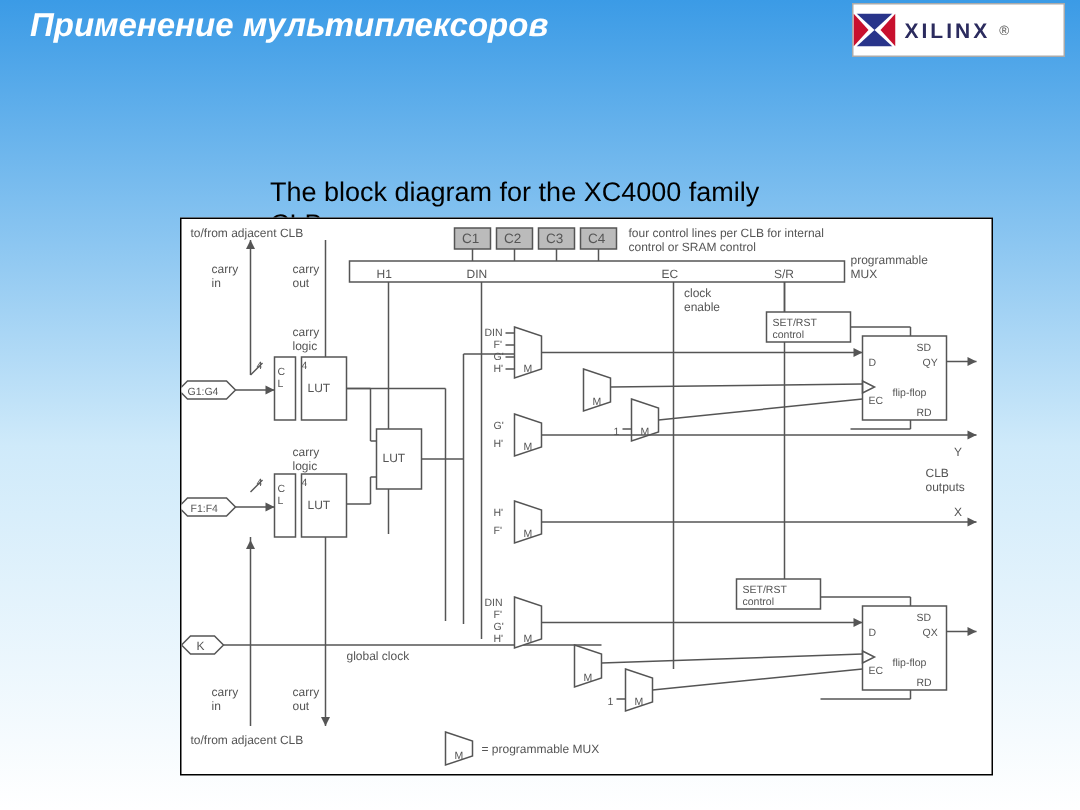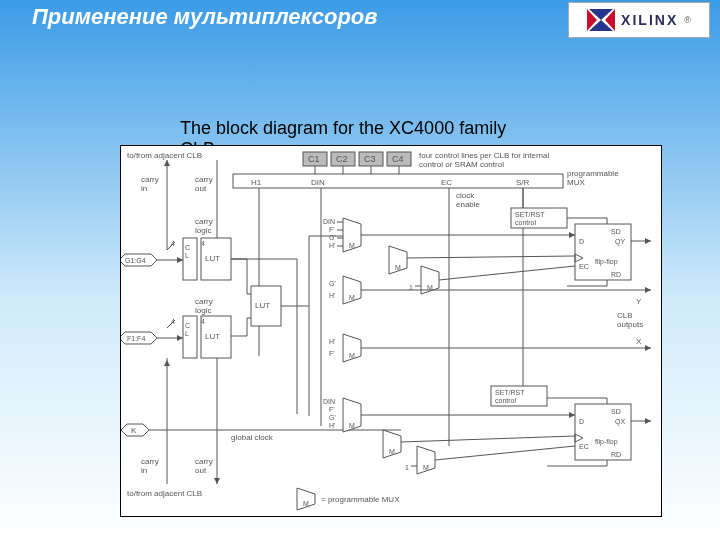--- a/index.html
+++ b/index.html
@@ -1,19 +1,19 @@
 <!DOCTYPE html>
 <html><head>
 <meta charset="utf-8">
 <style>
   html,body{margin:0;padding:0;width:720px;height:540px;font-family:Arial,Helvetica,sans-serif;overflow:hidden}
   .slide{width:720px;height:540px;background:linear-gradient(to bottom,#3B9BE6 0%,#CFEAFA 55%,#FFFFFF 100%);position:relative}
-  .title{position:absolute;left:32px;top:4px;font-size:22px;font-style:italic;font-weight:bold;color:#FFFFFF}
+  .title{position:absolute;left:20px;top:4px;font-size:22px;font-style:italic;font-weight:bold;color:#FFFFFF}
   .subtitle{position:absolute;left:16px;top:34px;font-size:17px;color:#FFFFFF}
-  .logo-wrap{position:absolute;top:2px;right:10px;width:140px;height:34px;background:#FFFFFF;border:1px solid #AAA;display:flex;align-items:center;justify-content:center;gap:6px}
+  .logo-wrap{position:absolute;top:2px;right:10px;width:140px;height:34px;background:#FFFFFF;border:1px solid #AAA;display:flex;align-items:center;gap:6px}
   .logo-text{font-family:Arial;font-weight:900;letter-spacing:2px;font-size:14px;color:#2B2B5E}
   .caption{position:absolute;left:50%;top:118px;transform:translateX(-50%);font-size:18px;color:#000}
   .diagram{position:absolute;left:120px;top:145px;width:540px;height:370px;background:#FFFFFF;border:1px solid #000}
   svg{display:block}
   svg text{font-family:Arial;fill:#555}
   .box{fill:#FFF;stroke:#555;stroke-width:1}
   .tab{fill:#BBB;stroke:#555;stroke-width:1}
   .wire{stroke:#555;stroke-width:1;fill:none}
   .arrowhead{fill:#555}
   .hex{fill:#FFF;stroke:#555;stroke-width:1}

